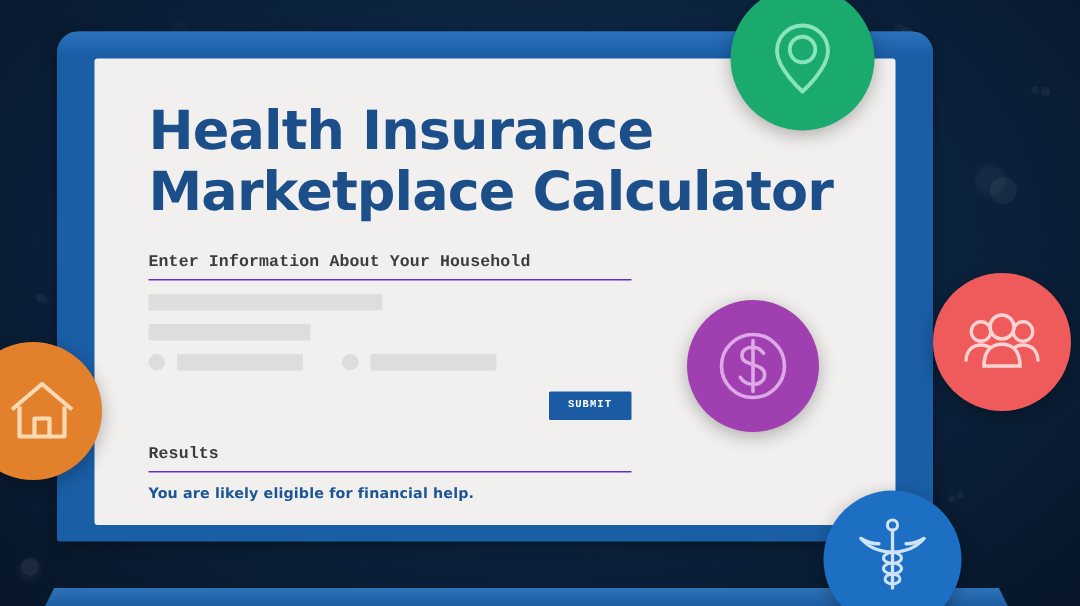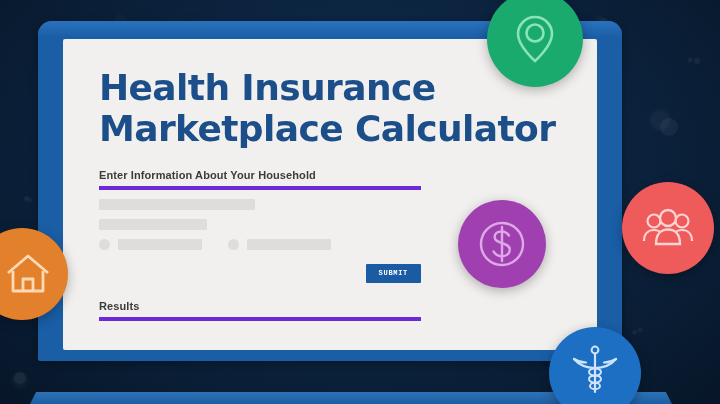--- a/index.html
+++ b/index.html
@@ -65,26 +65,26 @@
     font-weight:bold;
     font-size:36px;
     line-height:41px;
     letter-spacing:-0.6px;
     white-space:nowrap;
   }
 
   .section-head {
     margin-top:20px;
     color:#3c3c3c;
-    font-family:Liberation Sans, sans-serif;
+    font-family:Liberation Mono, monospace;
     font-weight:bold;
     font-size:11px;
     letter-spacing:.1px;
     padding-bottom:5px;
-    border-bottom:4px solid #6d28d9;
+    border-bottom:1px solid #6d28d9;
     width:322px;
   }
   #results-head { margin-top:14px; }
 
   .skel-row { display:flex; align-items:center; gap:8px; margin-top:9px; }
   .skel-bar { height:11px; background:#dedddb; border-radius:1px; }
   .skel-dot { width:11px; height:11px; border-radius:50%; background:#dedddb; flex:none; }
 
   #submit-row { position:relative; height:22px; margin-top:14px; width:322px; }
   #submit-button {
@@ -154,20 +154,21 @@
           <div class="skel-dot" style="margin-left:18px;"></div>
           <div class="skel-bar" style="width:84px;"></div>
         </div>
 
         <div id="submit-row">
           <button id="submit-button">SUBMIT</button>
         </div>
 
         <div class="section-head" id="results-head">Results</div>
 
+        <div id="eligible-text">You are likely eligible for financial help.</div>
 
       </div>
     </div>
 
     <div id="laptop-base">
       
     </div>
   </div>
 
   <div class="bubble" style="left:487px;top:-9px;width:96px;height:96px;background:#1aaa6e;">

